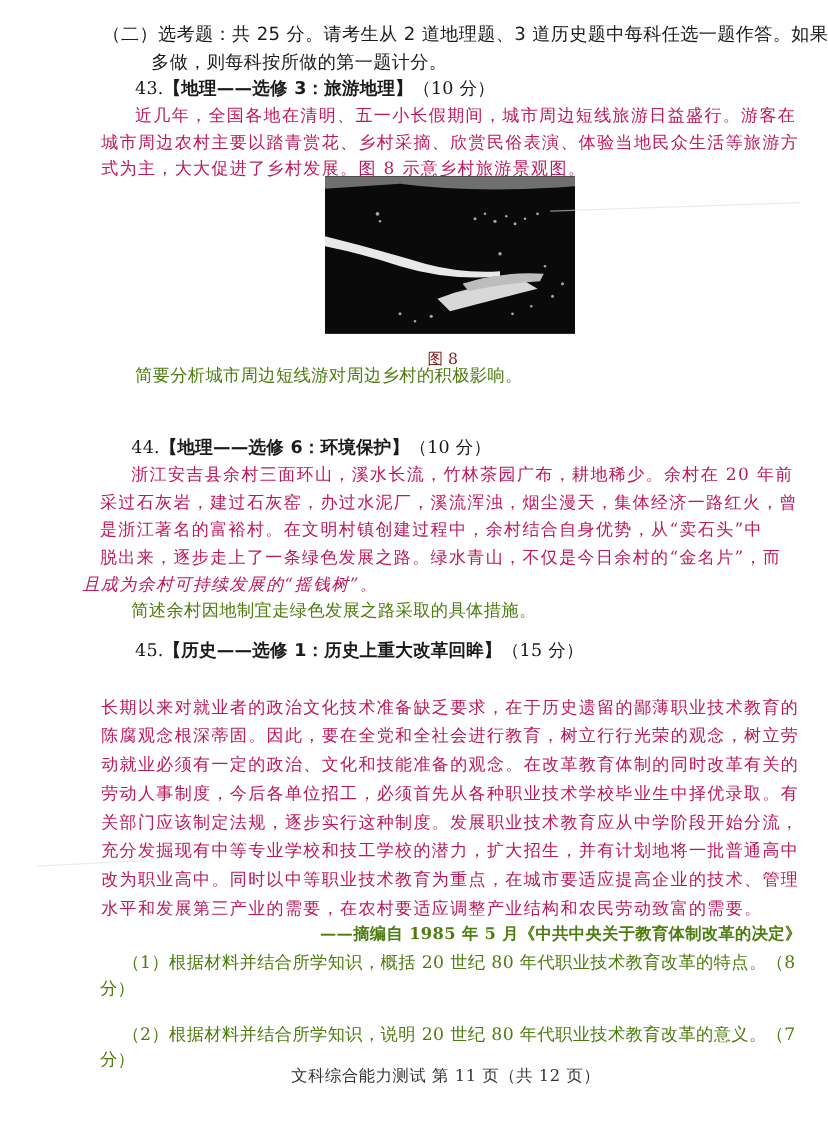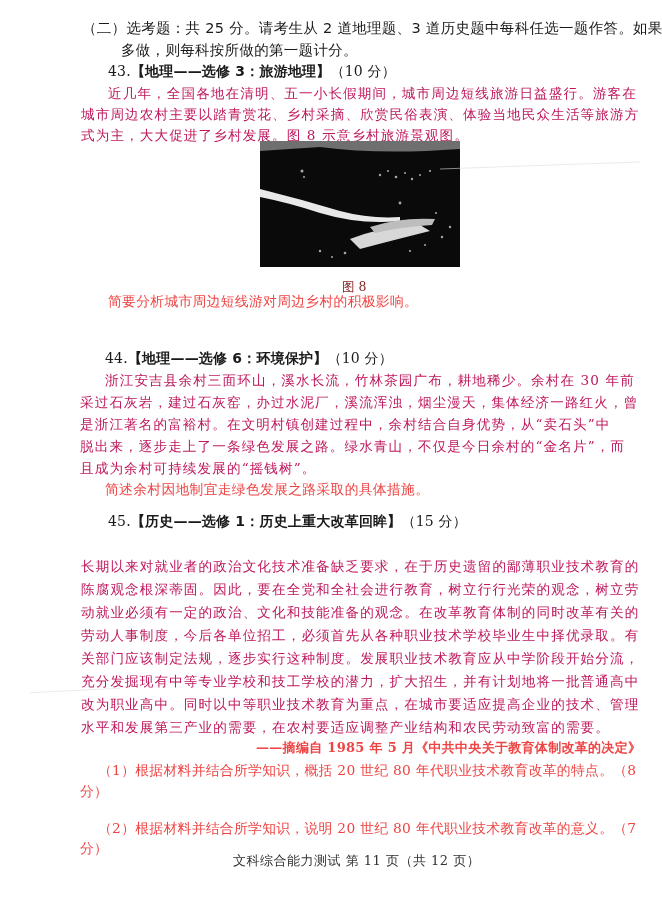--- a/index.html
+++ b/index.html
@@ -4,21 +4,21 @@
 <style>
   html, body { margin: 0; padding: 0; background: #ffffff; }
   body { width: 662px; height: 905px; position: relative; overflow: hidden;
          font-family: "DejaVu Serif", "Liberation Serif", serif; color: #1a1a1a; }
   .page { position: absolute; left: 0; top: 0; width: 662px; height: 905px; }
   .line { position: absolute; white-space: nowrap; font-size: 14.2px; line-height: 20px; letter-spacing: 0.2px; }
   .hdr { font-family: "DejaVu Sans", "Liberation Sans", sans-serif; font-size: 14.5px; letter-spacing: 0.3px; }
   .qtitle { font-size: 14px; }
   .qtitle b { font-family: "DejaVu Sans", "Liberation Sans", sans-serif; font-weight: bold; }
   .body-txt { font-size: 13.6px; letter-spacing: 1.1px; color: #be185d; }
-  .ask { font-size: 13.8px; color: #ef4444; letter-spacing: 0.3px; }
+  .ask { font-size: 13.8px; color: #4d7c0f; letter-spacing: 0.3px; }
   .figure { position: absolute; left: 260px; top: 141px; width: 200px; height: 126px;
             background: #080808; overflow: hidden; }
   .figure svg { width: 100%; height: 100%; display: block; }
   .caption { position: absolute; left: 342px; top: 267px; font-size: 12.5px; color: #7f1d1d; margin-top: 12px; }
   .footer { position: absolute; left: 233px; top: 852px; font-size: 13px; color: #333; letter-spacing: 0.5px; white-space: nowrap; }
   .rule { position: absolute; height: 1px; background: #ddd; opacity: 0.6; }
 </style>
 </head>
 <body>
 
@@ -62,25 +62,25 @@
           <circle cx="190" cy="86" r="1.2"></circle>
       </g>
     </svg>
   </div>
   <div class="caption">图 8</div>
   <div class="line ask" style="left:108px; top:291px;">简要分析城市周边短线游对周边乡村的积极影响。</div>
 
   <div class="line qtitle" style="left:105px; top:348px;">
     <span>44.</span><b>【地理——选修 6：环境保护】</b><span>（10 分）</span>
   </div>
-  <div class="line body-txt" style="left:105px; top:370px;">浙江安吉县余村三面环山，溪水长流，竹林茶园广布，耕地稀少。余村在 30 年前</div>
+  <div class="line body-txt" style="left:105px; top:370px;">浙江安吉县余村三面环山，溪水长流，竹林茶园广布，耕地稀少。余村在 20 年前</div>
   <div class="line body-txt" style="left:80px; top:392px;">采过石灰岩，建过石灰窑，办过水泥厂，溪流浑浊，烟尘漫天，集体经济一路红火，曾</div>
   <div class="line body-txt" style="left:80px; top:414px;">是浙江著名的富裕村。在文明村镇创建过程中，余村结合自身优势，从“卖石头”中</div>
   <div class="line body-txt" style="left:80px; top:436px;">脱出来，逐步走上了一条绿色发展之路。绿水青山，不仅是今日余村的“金名片”，而</div>
-  <div class="line body-txt" style="left:80px; top:458px;">且成为余村可持续发展的“摇钱树”。</div>
+  <div class="line body-txt" style="left:66px; top:458px;font-style:italic;">且成为余村可持续发展的“摇钱树”。</div>
   <div class="line ask" style="left:105px; top:479px;text-align:right;">简述余村因地制宜走绿色发展之路采取的具体措施。</div>
 
   <div class="line qtitle" style="left:108px; top:511px;">
     <span>45.</span><b>【历史——选修 1：历史上重大改革回眸】</b><span>（15 分）</span>
   </div>
   <div class="line body-txt" style="left:81px; top:556px;">长期以来对就业者的政治文化技术准备缺乏要求，在于历史遗留的鄙薄职业技术教育的</div>
   <div class="line body-txt" style="left:81px; top:579px;">陈腐观念根深蒂固。因此，要在全党和全社会进行教育，树立行行光荣的观念，树立劳</div>
   <div class="line body-txt" style="left:81px; top:602px;">动就业必须有一定的政治、文化和技能准备的观念。在改革教育体制的同时改革有关的</div>
   <div class="line body-txt" style="left:81px; top:625px;">劳动人事制度，今后各单位招工，必须首先从各种职业技术学校毕业生中择优录取。有</div>
   <div class="line body-txt" style="left:81px; top:648px;">关部门应该制定法规，逐步实行这种制度。发展职业技术教育应从中学阶段开始分流，</div>

